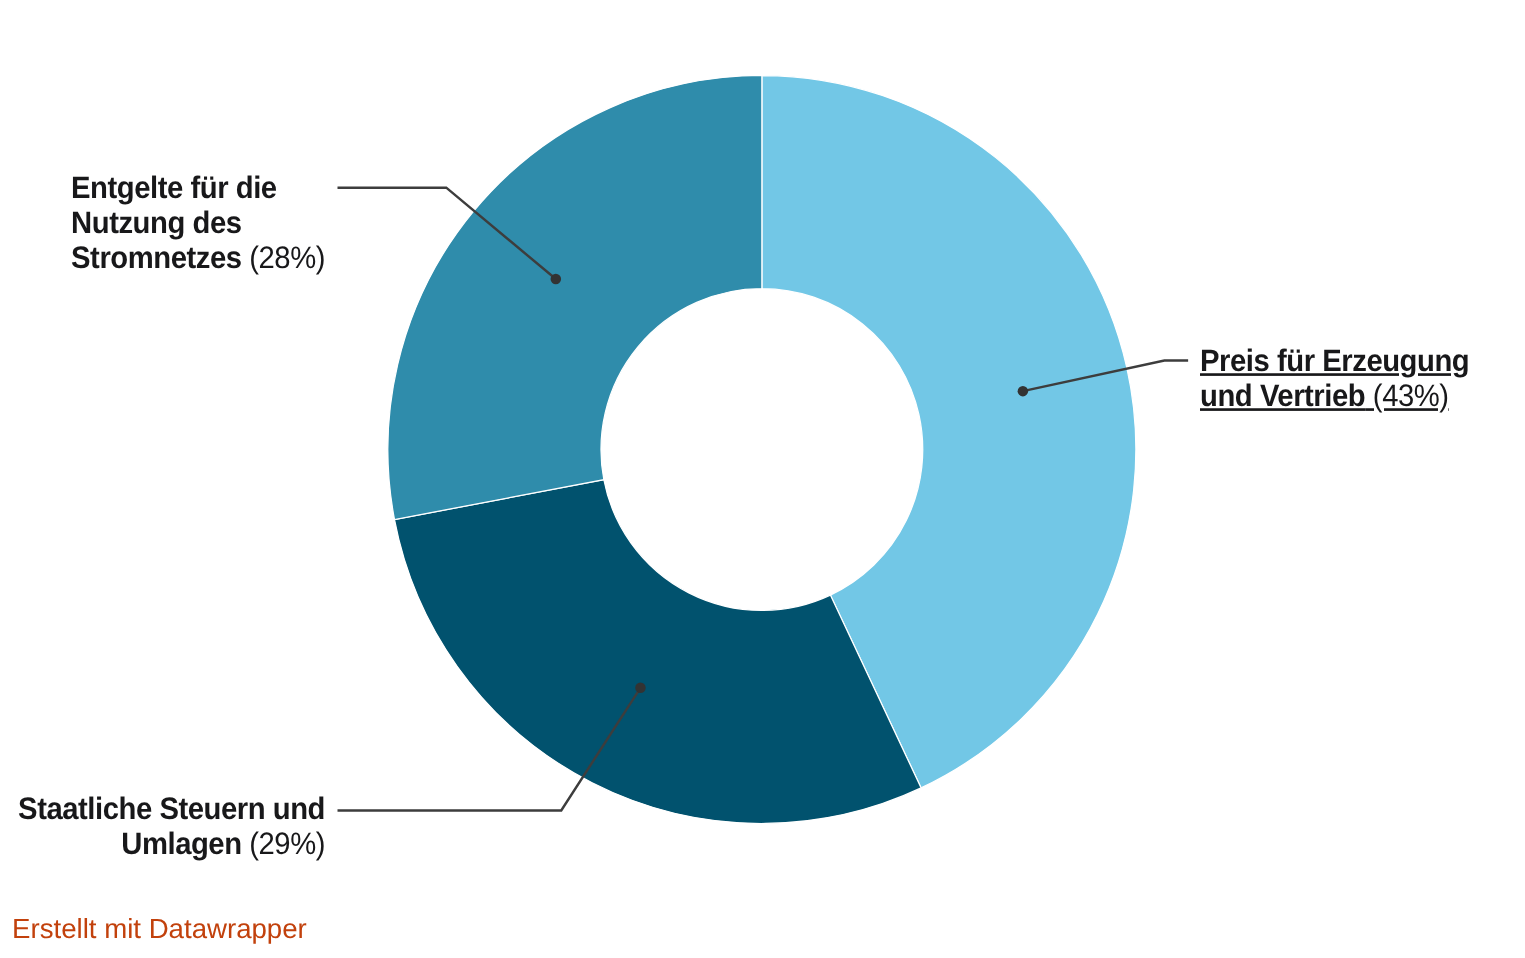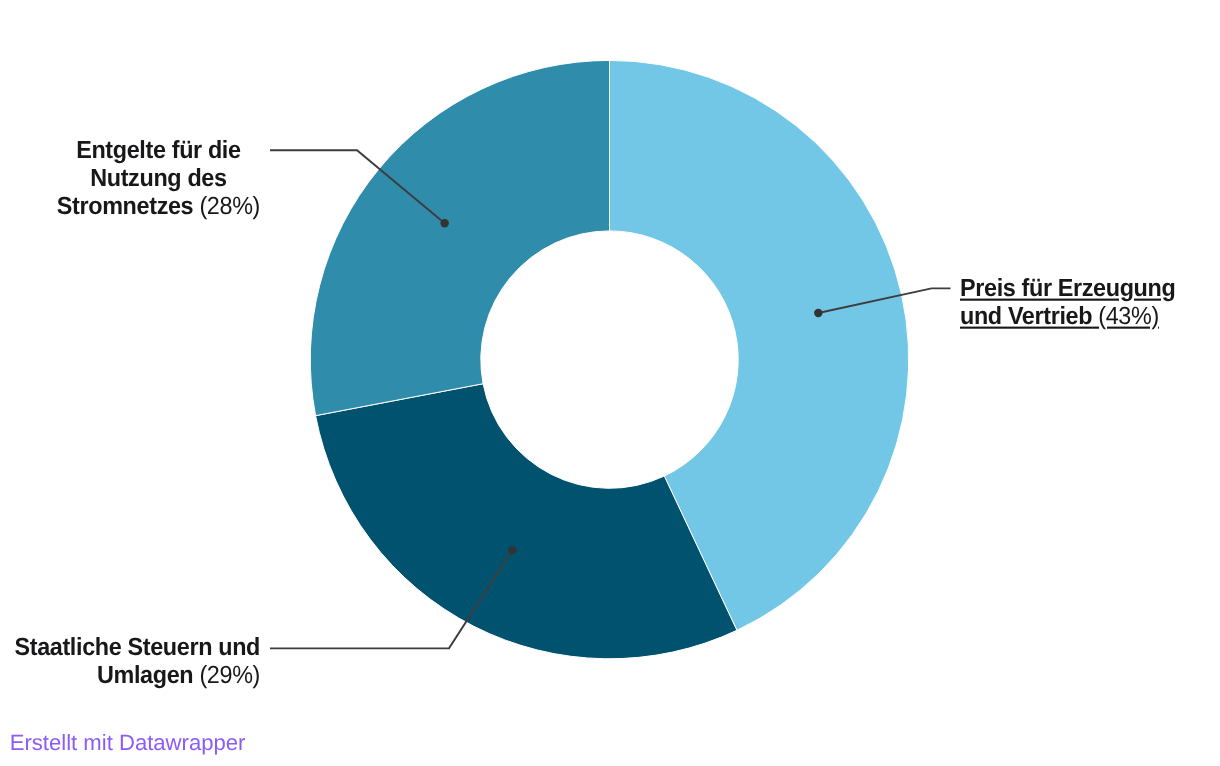--- a/index.html
+++ b/index.html
@@ -38,28 +38,28 @@
   }
   .slice-label .label-line {
     transform: scaleY(1.06);
     transform-origin: center center;
   }
   .slice-label .label-percent {
     font-weight: 400;
   }
   #label-0 { left: 960px; top: 273.5px; text-align: left; text-decoration: underline; }
   #label-1 { right: 960px; top: 633px;   text-align: right; }
-  #label-2 { right: 960px; top: 136px;   text-align: center; }
+  #label-2 { right: 960px; top: 136px;   text-align: left; }
   #footer-note {
     position: absolute;
     left: 9.7px;
     top: 729px;
     font-size: 22.1px;
     line-height: 27px;
-    color: #8b5cf6;
+    color: #c2410c;
     font-weight: 400;
     white-space: nowrap;
   }
 </style>
 </head>
 <body>
 
 <div id="chart-root">
 
   <svg id="donut-svg" width="1220" height="766" viewBox="0 0 1220 766">

